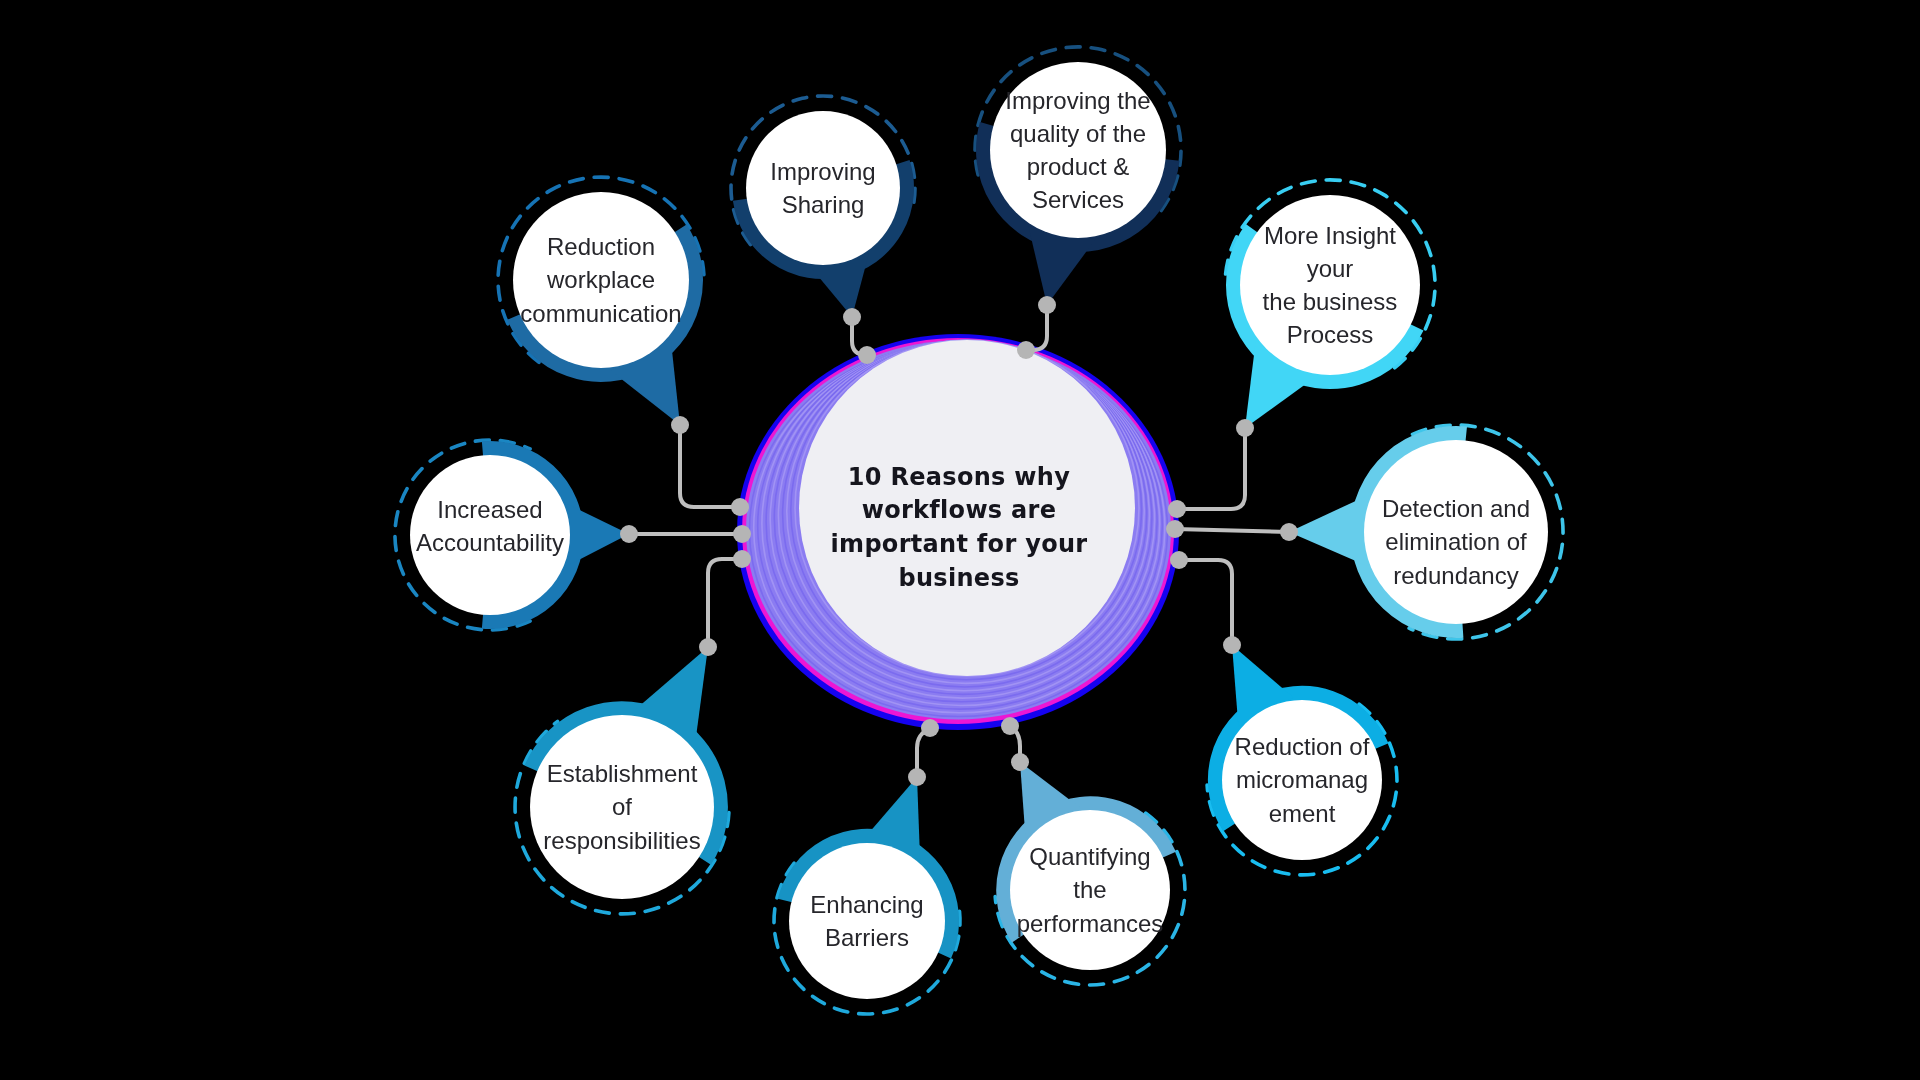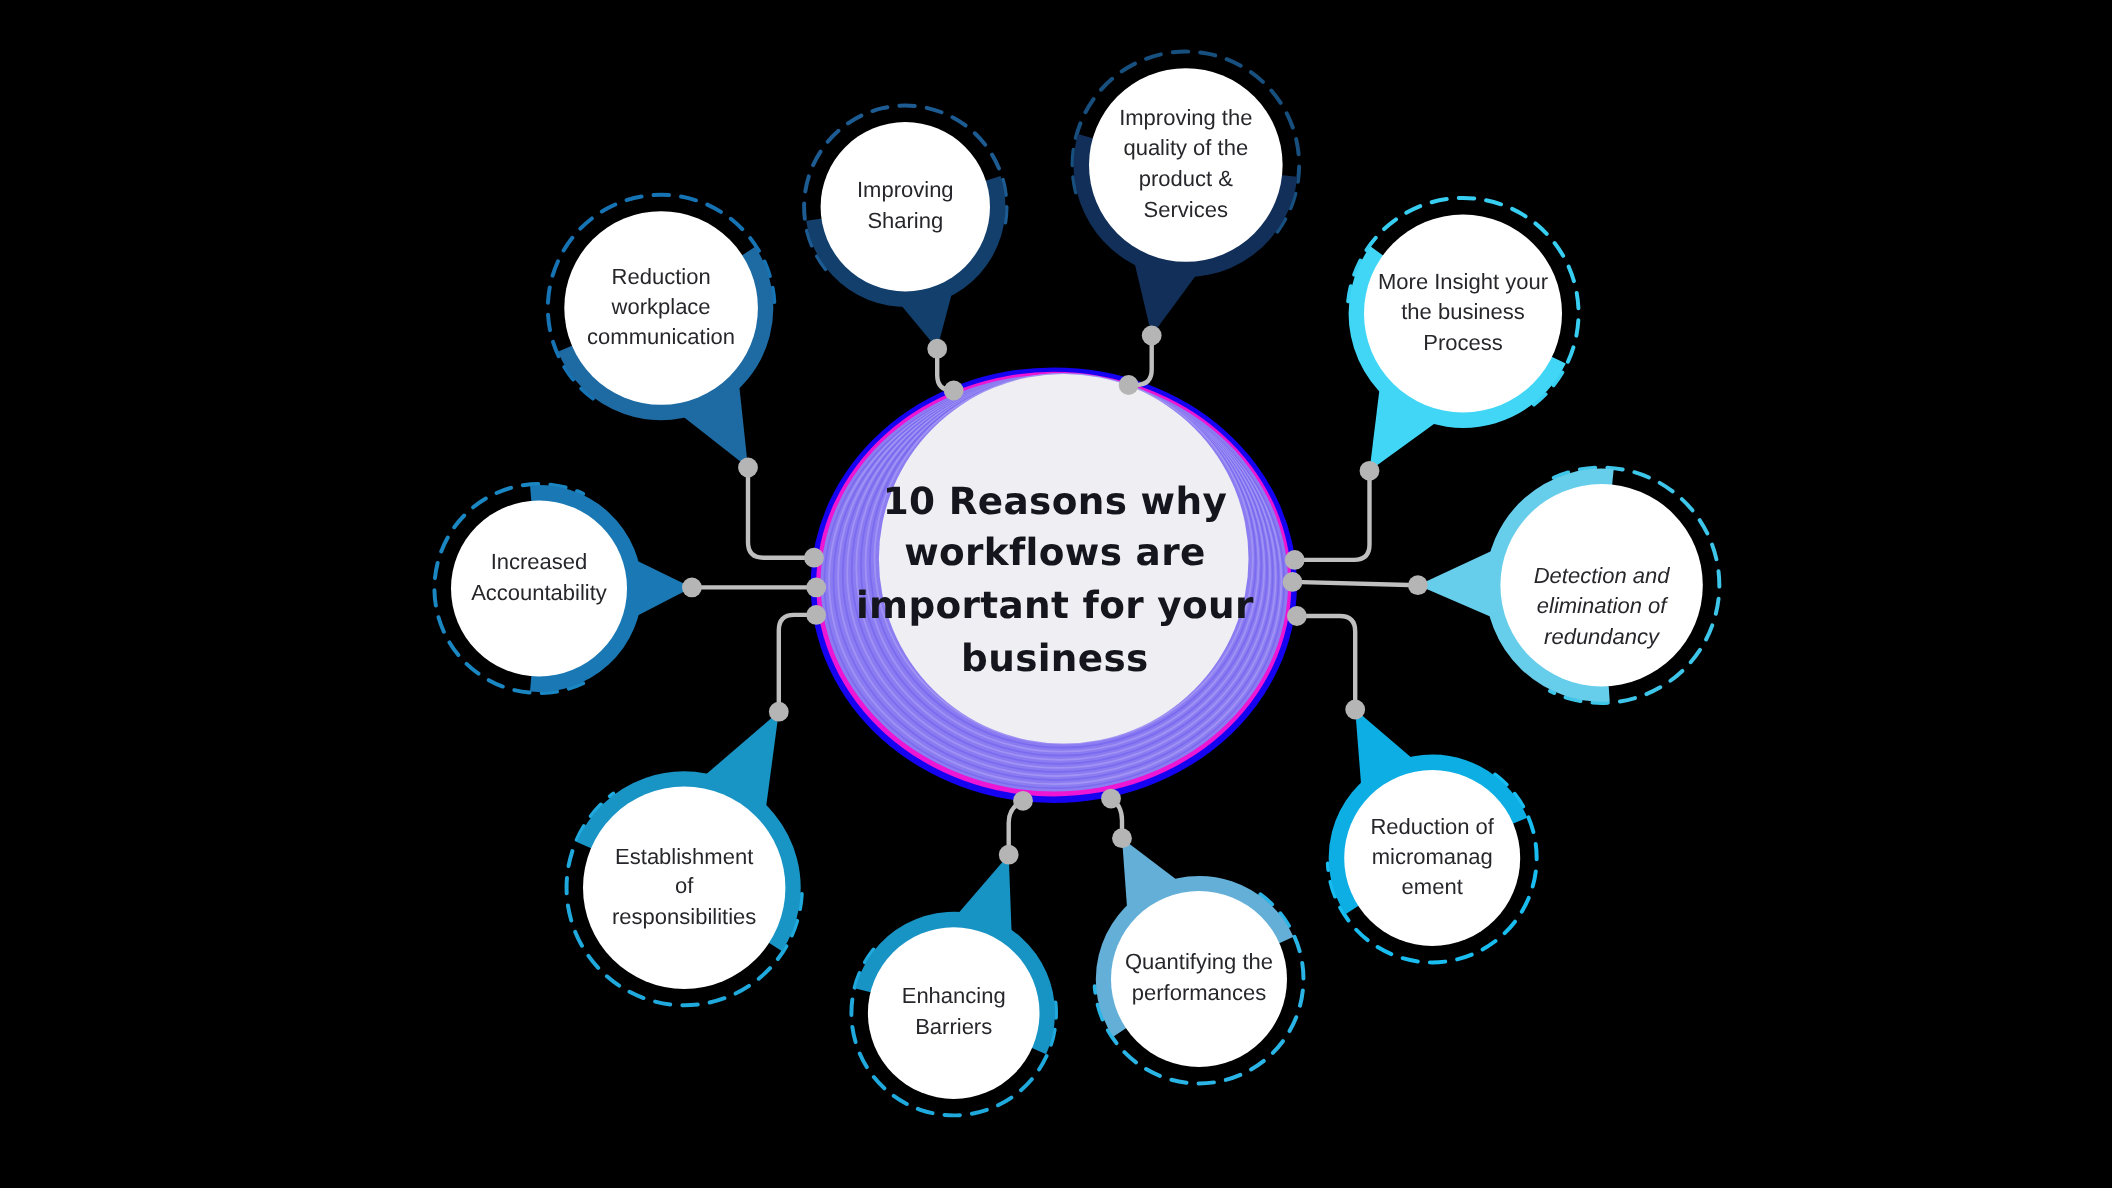--- a/index.html
+++ b/index.html
@@ -10,33 +10,33 @@
     overflow:hidden;
     font-family:"Liberation Sans","DejaVu Sans",sans-serif;
   }
   .stage svg{position:absolute;left:0;top:0;}
   .label{
     position:absolute;
     display:flex;align-items:center;justify-content:center;
     text-align:center;
     white-space:pre-line;
     color:#26262b;
-    font-size:20px;
+    font-size:24px;
     line-height:1.38;
     pointer-events:none;
   }
   .center-title{
     position:absolute;
     left:778px;top:420px;width:362px;height:216px;
     display:flex;align-items:center;justify-content:center;
     text-align:center;
     white-space:pre-line;
     font-family:"DejaVu Sans","Liberation Sans",sans-serif;
     font-weight:700;
-    font-size:34px;
+    font-size:24px;
     line-height:1.4;
     letter-spacing:.3px;
     color:#15151d;
     pointer-events:none;
   }
 </style>
 </head>
 <body>
 
 <div class="stage">
@@ -159,21 +159,21 @@
   <div id="labels">
       <div class="label" style="left: 746px; top: 111px; width: 154px; height: 154px;">Improving
 Sharing</div>
       <div class="label" style="left: 990px; top: 62px; width: 176px; height: 176px;">Improving the
 quality of the
 product &amp;
 Services</div>
       <div class="label" style="left: 1240px; top: 195px; width: 180px; height: 180px;">More Insight your
 the business
 Process</div>
-      <div class="label" style="left: 1364px; top: 460px; width: 184px; height: 184px; font-style: italic;">Detection and
+      <div class="label" style="left: 1364px; top: 450px; width: 184px; height: 184px;">Detection and
 elimination of
 redundancy</div>
       <div class="label" style="left: 1222px; top: 700px; width: 160px; height: 160px;">Reduction of
 micromanag
 ement</div>
       <div class="label" style="left: 1010px; top: 810px; width: 160px; height: 160px;">Quantifying the
 performances</div>
       <div class="label" style="left: 789px; top: 843px; width: 156px; height: 156px;">Enhancing
 Barriers</div>
       <div class="label" style="left: 530px; top: 715px; width: 184px; height: 184px;">Establishment

